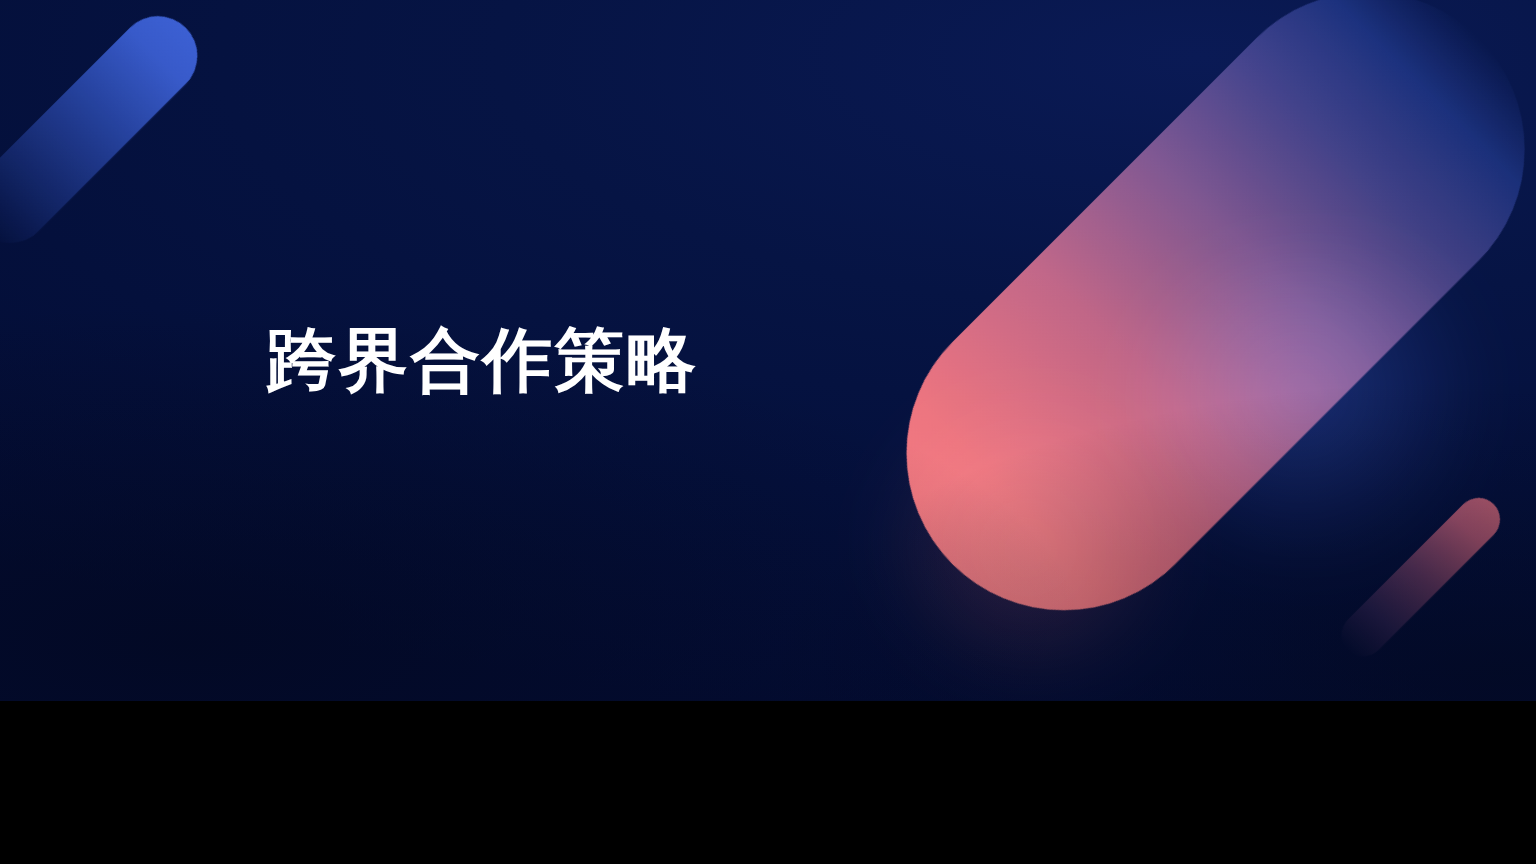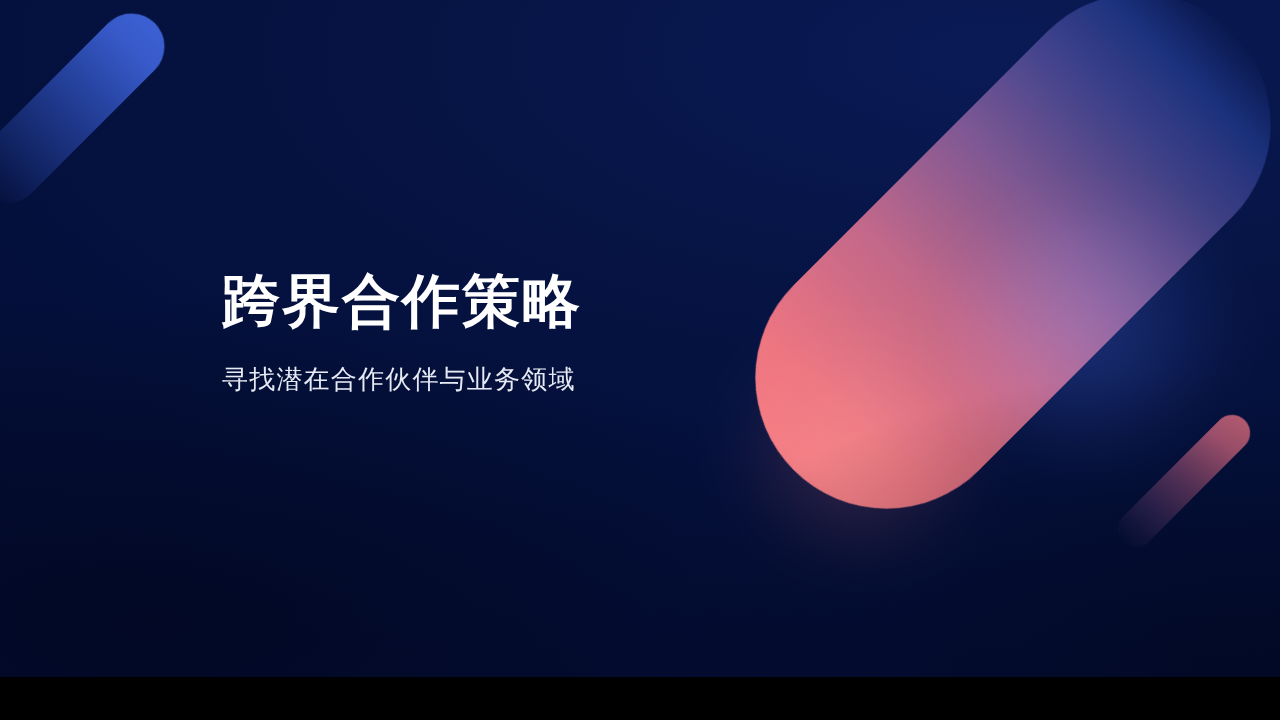--- a/index.html
+++ b/index.html
@@ -4,21 +4,21 @@
 <style>
   html, body {
     margin: 0;
     padding: 0;
     background: #000;
   }
 
   #slide {
     position: relative;
     width: 1280px;
-    height: 677px;
+    height: 584px;
     overflow: hidden;
     background: #041140;
     font-family: "Liberation Sans", "DejaVu Sans", sans-serif;
   }
 
   
   .bg-base {
     position: absolute;
     inset: 0;
     background:
@@ -187,16 +187,15 @@
     <div class="glow-coral"></div>
     <div class="capsule capsule-blue-large"></div>
     <div class="glow-blue"></div>
     <div class="capsule capsule-coral-small"></div>
   </div>
 
   <div class="bg-vignette"></div>
 
   <div class="text-block">
     <h1 class="slide-title">跨界合作策略</h1>
-    <p class="slide-subtitle">寻找潜在合作伙伴与业务领域</p>
   </div>
 
 </div>
 
 </body></html>

